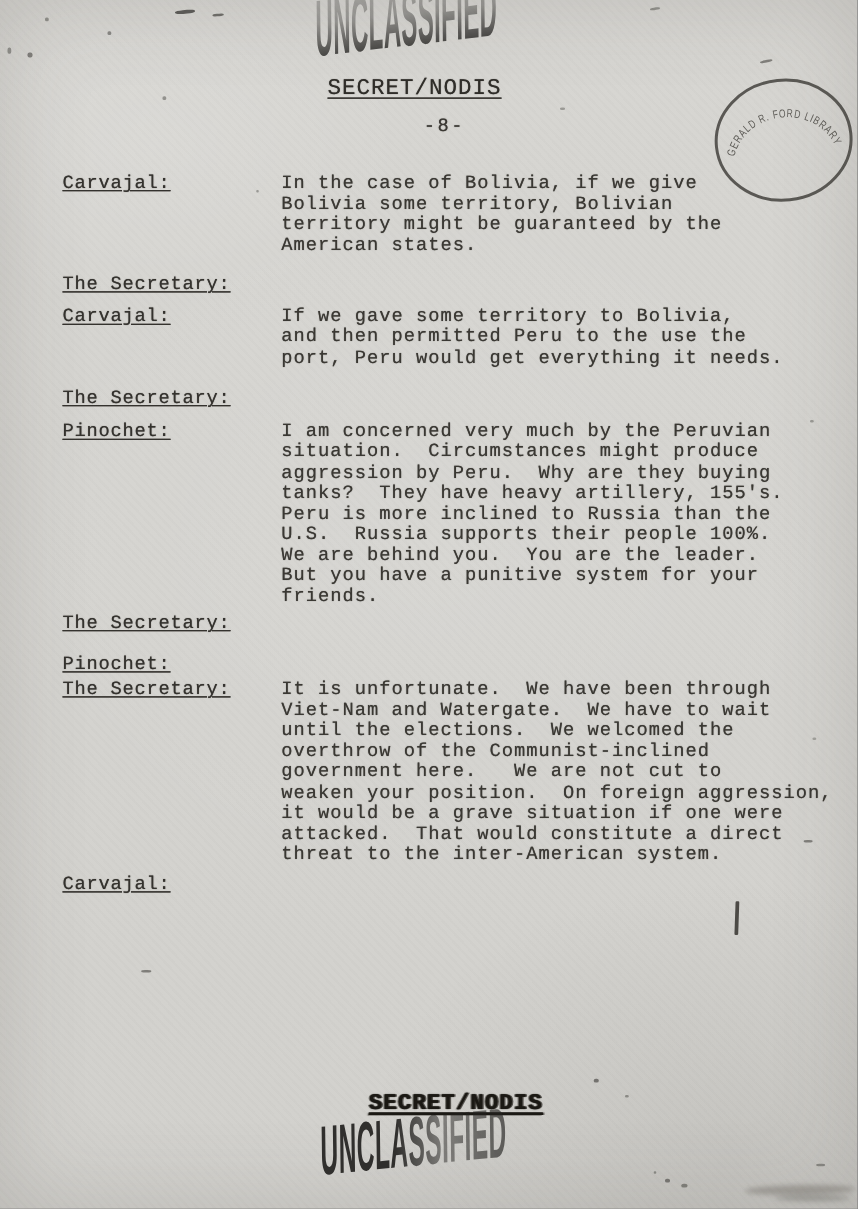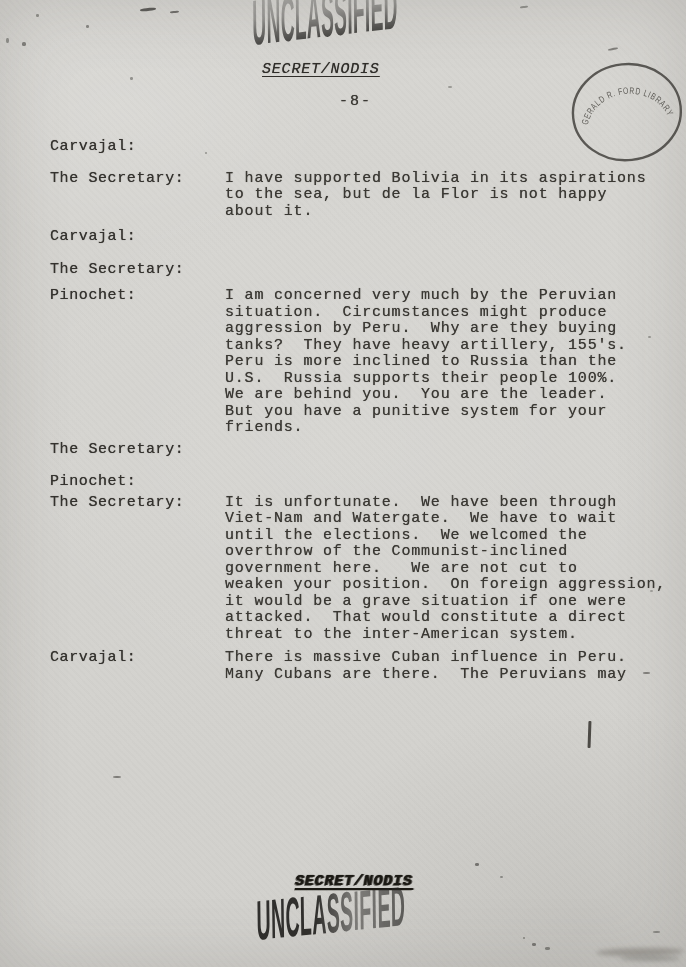--- a/index.html
+++ b/index.html
@@ -28,23 +28,23 @@
     opacity:.88;
   }
   .stamp-unc.bottom{
     left:256px; top:888px; font-size:56px; letter-spacing:1px;
     transform:scaleX(.35) rotate(-2deg);
     -webkit-mask-image:linear-gradient(to right, #000 40%, rgba(0,0,0,.5) 66%, rgba(0,0,0,.72) 100%);
     mask-image:linear-gradient(to right, #000 40%, rgba(0,0,0,.5) 66%, rgba(0,0,0,.72) 100%);
     opacity:.92;
   }
   .class-line{
-    position:absolute; font-size:15px; letter-spacing:.8px;
+    position:absolute; font-size:18px; letter-spacing:.8px;
     text-decoration:underline; text-underline-offset:3px; text-decoration-thickness:1.4px;
-    color:#2f2d29; text-shadow:0 0 .7px rgba(47,45,41,.8);font-style:italic;
+    color:#2f2d29; text-shadow:0 0 .7px rgba(47,45,41,.8);
   }
   .class-line.header{ left:262px; top:61px; }
   .class-line.footer{
     left:295px; top:873px; font-weight:700; color:#1b1914;
     text-shadow:1.2px 0 0 rgba(27,25,20,.65), -1px .5px 0 rgba(27,25,20,.5), 0 0 1px rgba(27,25,20,.9);
     text-decoration-thickness:2px;
   }
   .page-num{ position:absolute; left:339px; top:93px; font-size:15px; letter-spacing:2px;
     color:#3a3833; text-shadow:0 0 .7px rgba(50,48,44,.8); }
   .ford-stamp{ position:absolute; left:569px; top:59px; transform:rotate(-6deg); opacity:.82; }
@@ -54,21 +54,21 @@
   .row:nth-child(1){margin-bottom:15px}
   .row:nth-child(2){margin-bottom:9px}
   .row:nth-child(3){margin-bottom:16px}
   .row:nth-child(4){margin-bottom:10px}
   .row:nth-child(5){margin-bottom:5px}
   .row:nth-child(6){margin-bottom:16px}
   .row:nth-child(7){margin-bottom:4px}
   .row:nth-child(8){margin-bottom:7px}
   .speaker{
     flex:0 0 175px; font-size:15px; line-height:16.5px; letter-spacing:.6px;
-    color:#34322e; text-underline-offset:2px;
+    color:#34322e; text-decoration:underline; text-underline-offset:2px;
     text-decoration-thickness:1.4px; text-shadow:0 0 .7px rgba(50,48,44,.85);
     white-space:nowrap;
   }
   .speech{
     flex:1; font-size:15px; line-height:16.5px; letter-spacing:.8px;
     white-space:pre-wrap; color:#3a3833; text-shadow:0 0 .7px rgba(52,50,46,.8);
   }
   
   .pen-mark{ position:absolute; left:588px; top:721px; width:2.5px; height:27px;
     background:#35332e; transform:rotate(2deg); opacity:.85; border-radius:1px; }
@@ -90,31 +90,35 @@
     <ellipse cx="58" cy="53" rx="54" ry="48" fill="none" stroke="#3f3d39" stroke-width="2.4"></ellipse>
     <path id="ford-arc" d="M 17.5 62 A 42 37 0 0 1 98.5 62" fill="none"></path>
     <text font-family="Liberation Sans, DejaVu Sans, sans-serif" font-size="9.2" letter-spacing="1" fill="#45433e">
       <textPath href="#ford-arc" startOffset="0" textLength="104" lengthAdjust="spacingAndGlyphs">GERALD R. FORD LIBRARY</textPath>
     </text>
   </svg>
 
   <div id="dialogue">
   <div class="row">
     <div class="speaker">Carvajal:</div>
+    <div class="speech">In the case of Bolivia, if we give
+Bolivia some territory, Bolivian
+territory might be guaranteed by the
+American states.</div>
   </div>
 
   <div class="row">
     <div class="speaker">The Secretary:</div>
-    <div class="speech">I have supported Bolivia in its aspirations
-to the sea, but de la Flor is not happy
-about it.</div>
   </div>
 
   <div class="row">
     <div class="speaker">Carvajal:</div>
+    <div class="speech">If we gave some territory to Bolivia,
+and then permitted Peru to the use the
+port, Peru would get everything it needs.</div>
   </div>
 
   <div class="row">
     <div class="speaker">The Secretary:</div>
   </div>
 
   <div class="row">
     <div class="speaker">Pinochet:</div>
     <div class="speech">I am concerned very much by the Peruvian
 situation.  Circumstances might produce
@@ -143,22 +147,20 @@
 overthrow of the Communist-inclined
 government here.   We are not cut to
 weaken your position.  On foreign aggression,
 it would be a grave situation if one were
 attacked.  That would constitute a direct
 threat to the inter-American system.</div>
   </div>
 
   <div class="row">
     <div class="speaker">Carvajal:</div>
-    <div class="speech">There is massive Cuban influence in Peru.
-Many Cubans are there.  The Peruvians may</div>
   </div>
 </div>
 
   <div class="class-line footer">SECRET/NODIS</div>
 
   <div class="stamp-unc bottom">UNCLASSIFIED</div>
 
   <div class="pen-mark"></div>
 
   <div class="speck" style="left:140px;top:8px;width:16px;height:3px;opacity:.7;transform:rotate(-5deg)"></div>

